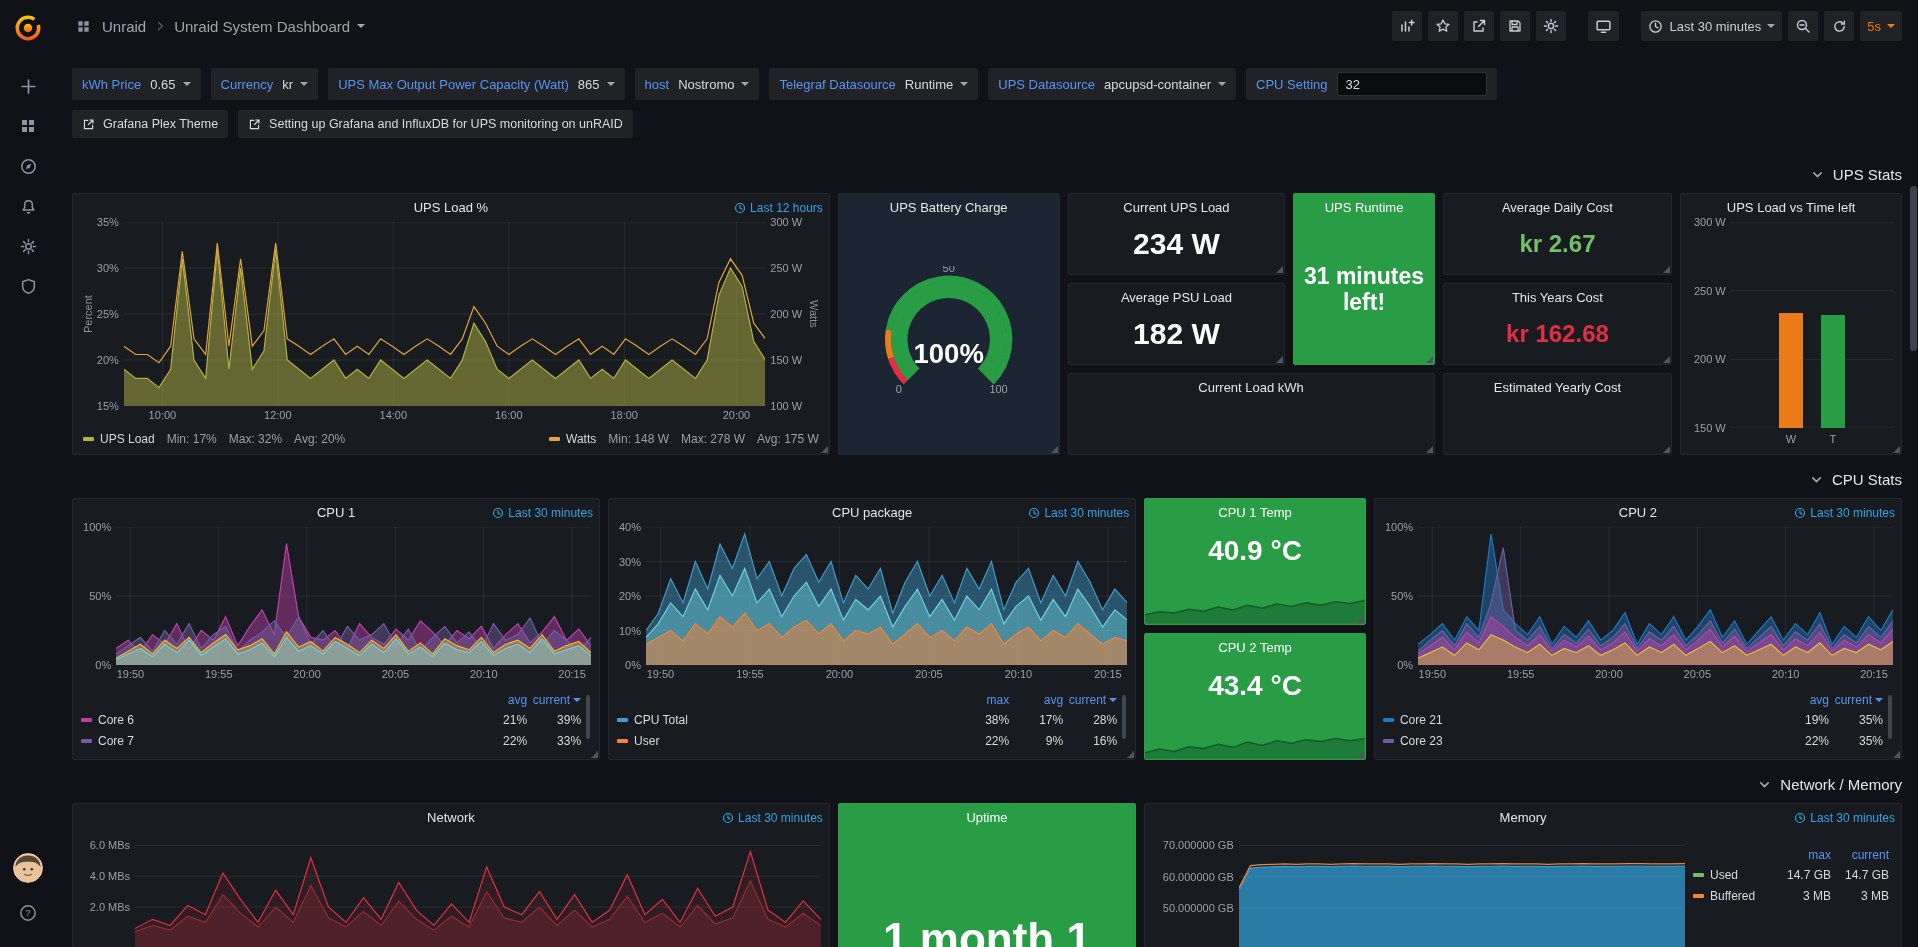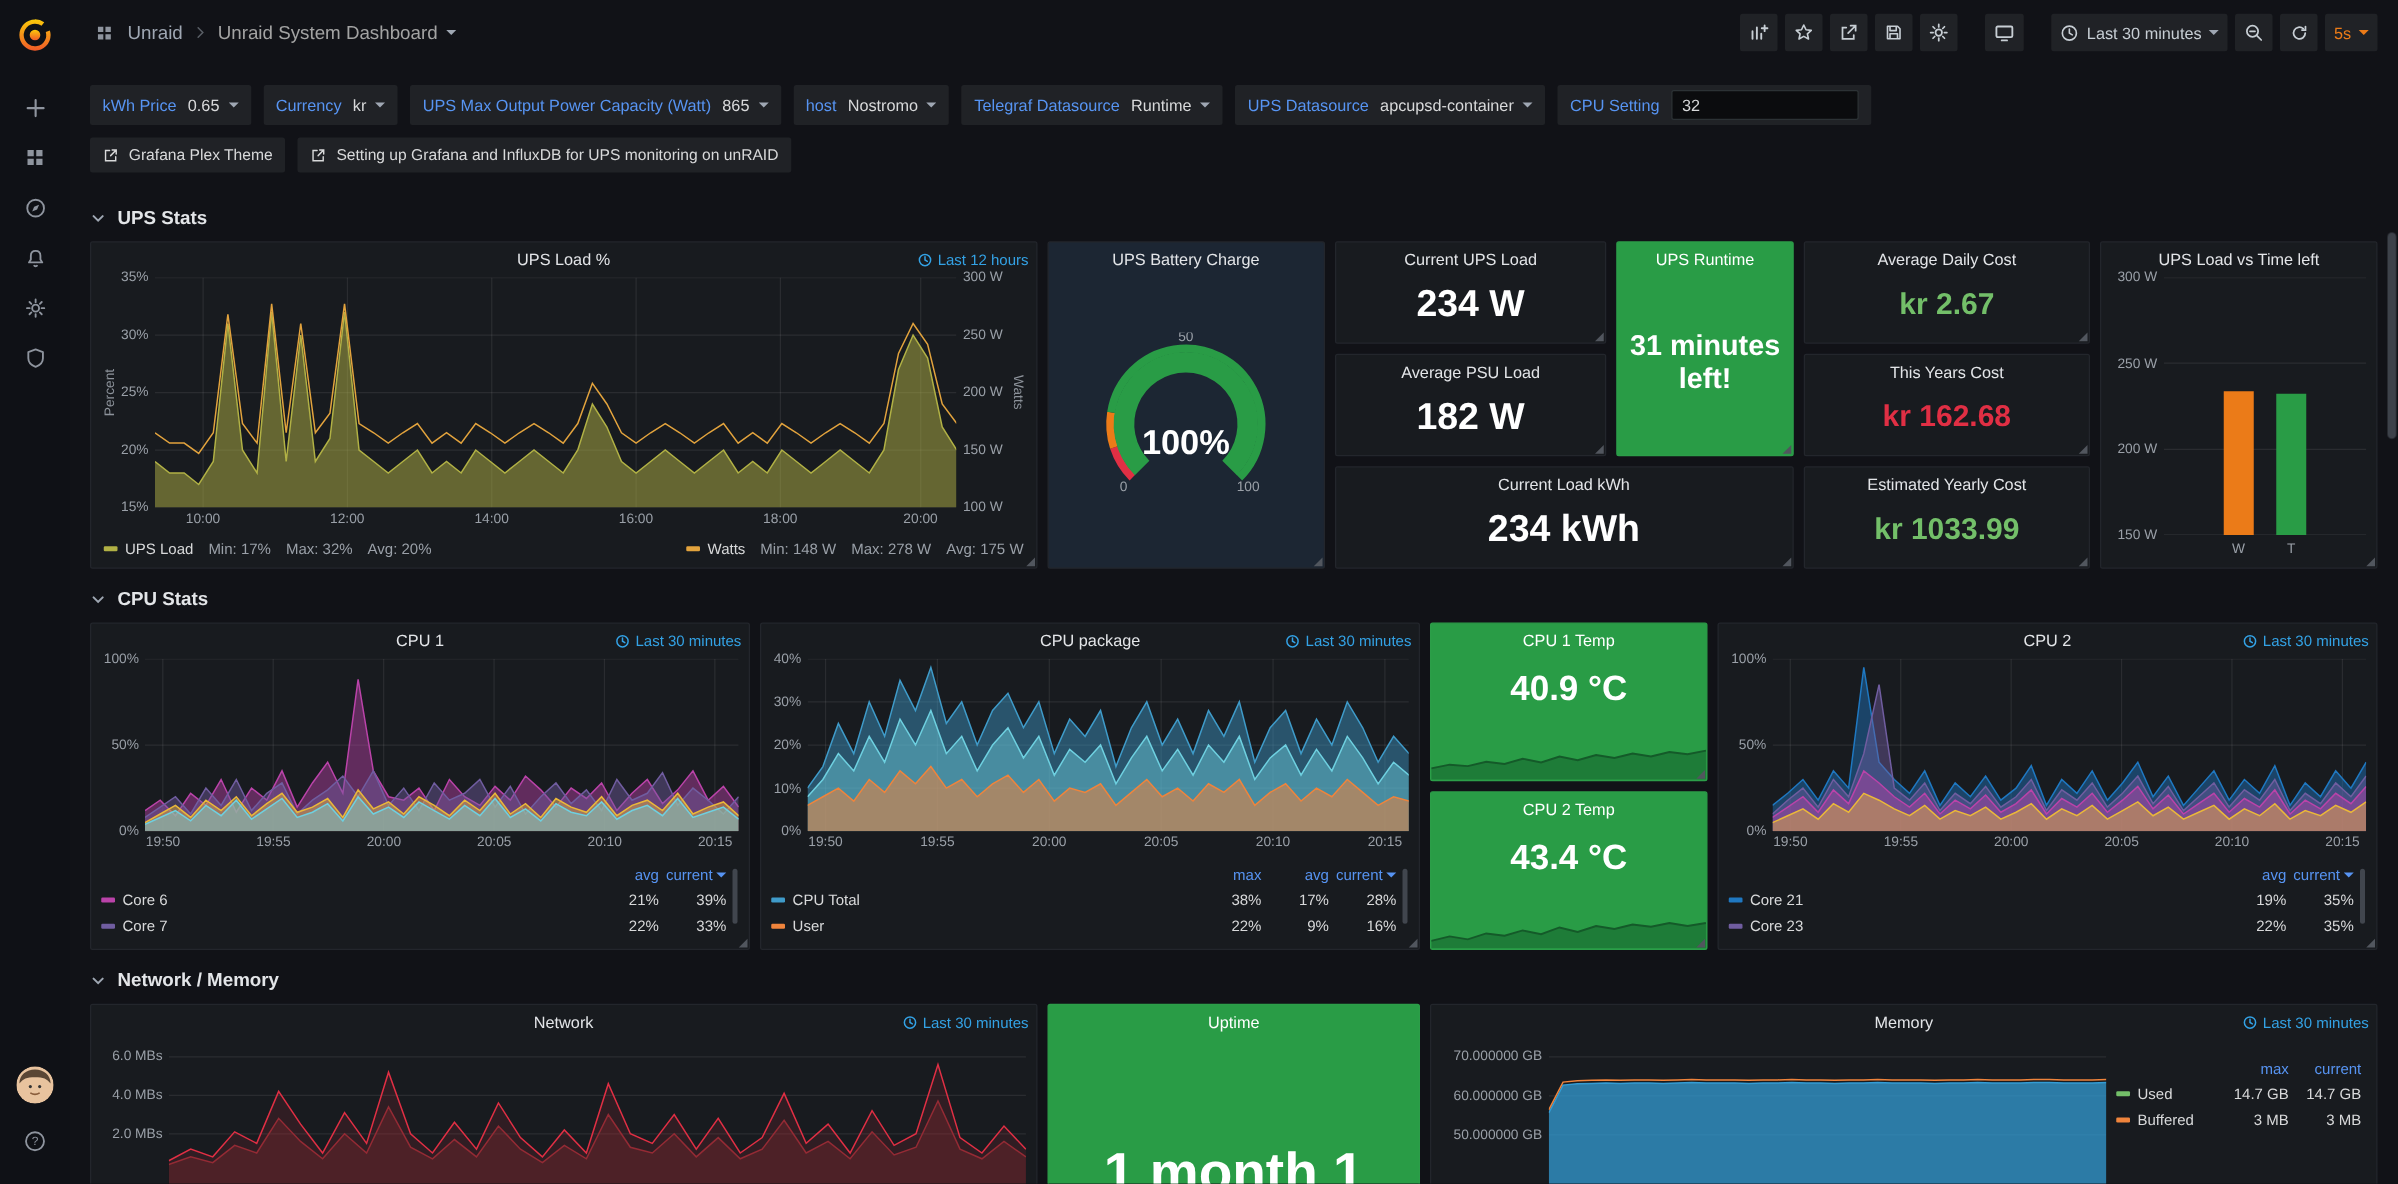--- a/index.html
+++ b/index.html
@@ -40,22 +40,22 @@
 .var-chip{display:flex;align-items:center;height:32px;background:#202226;padding:0 10px;gap:9px;border-radius:2px;cursor:pointer;}
 .var-label{color:#5794f2;font-size:13px;white-space:nowrap;}
 .var-value{color:#d8d9da;display:flex;align-items:center;gap:7px;white-space:nowrap;}
 .var-input{height:24px;width:150px;background:#0b0c0e;border:1px solid #2c3235;border-radius:2px;color:#d8d9da;
   font-size:13px;padding:0 8px;font-family:inherit;}
 .links{display:flex;gap:10px;padding:2px 16px 14px;}
 .dash-link{display:flex;align-items:center;gap:8px;height:28px;padding:0 10px;background:#202226;border-radius:2px;
   font-size:12.5px;color:#d8d9da;cursor:pointer;border:none;}
 
 
-.sec-head{display:flex;align-items:center;gap:9px;padding:14px 16px 10px;cursor:pointer;font-weight:700;
-  font-size:15px;color:#e3e5e8;}
+.sec-head{display:flex;align-items:center;gap:9px;padding:14px 16px 10px;cursor:pointer;font-weight:400;
+  font-size:15px;color:#e3e5e8;justify-content:flex-end;}
 .sec-head svg{color:#9fa7b3;}
 .row{display:grid;grid-template-columns:repeat(24,1fr);gap:8px;padding:0 16px;margin-bottom:2px;}
 .row.r-ups,.row.r-cpu{grid-auto-rows:262px;}
 .row.r-net{grid-auto-rows:300px;}
 .s3{grid-column:span 3;}.s4{grid-column:span 4;}.s7{grid-column:span 7;}.s10{grid-column:span 10;}
 
 
 .panel{position:relative;background:#181b1f;border:1px solid #23262c;border-radius:2px;display:flex;
   flex-direction:column;min-height:0;min-width:0;}
 .panel::after{content:"";position:absolute;right:1px;bottom:1px;width:0;height:0;
@@ -512,31 +512,25 @@
               <h2 class="p-title">This Years Cost</h2>
             </header>
           <div class="p-body">
               <div class="stat-value md val-red">kr 162.68</div>
             </div>
         </section>
         <section class="panel stat cell-ab3">
           <header class="p-head">
               <h2 class="p-title">Current Load kWh</h2>
             </header>
-          <div class="p-body">
-              <div class="stat-value">234 kWh</div>
-            </div>
         </section>
         <section class="panel stat cell-c3">
           <header class="p-head">
               <h2 class="p-title">Estimated Yearly Cost</h2>
             </header>
-          <div class="p-body">
-              <div class="stat-value md val-green">kr 1033.99</div>
-            </div>
         </section>
       </div>
 
       <section class="panel s3">
         <header class="p-head">
             <h2 class="p-title">UPS Load vs Time left</h2>
           </header>
         <div class="p-body">
           <div class="bars-chart bars-box">
               <div class="ycol" style="width: 41.5px;">

